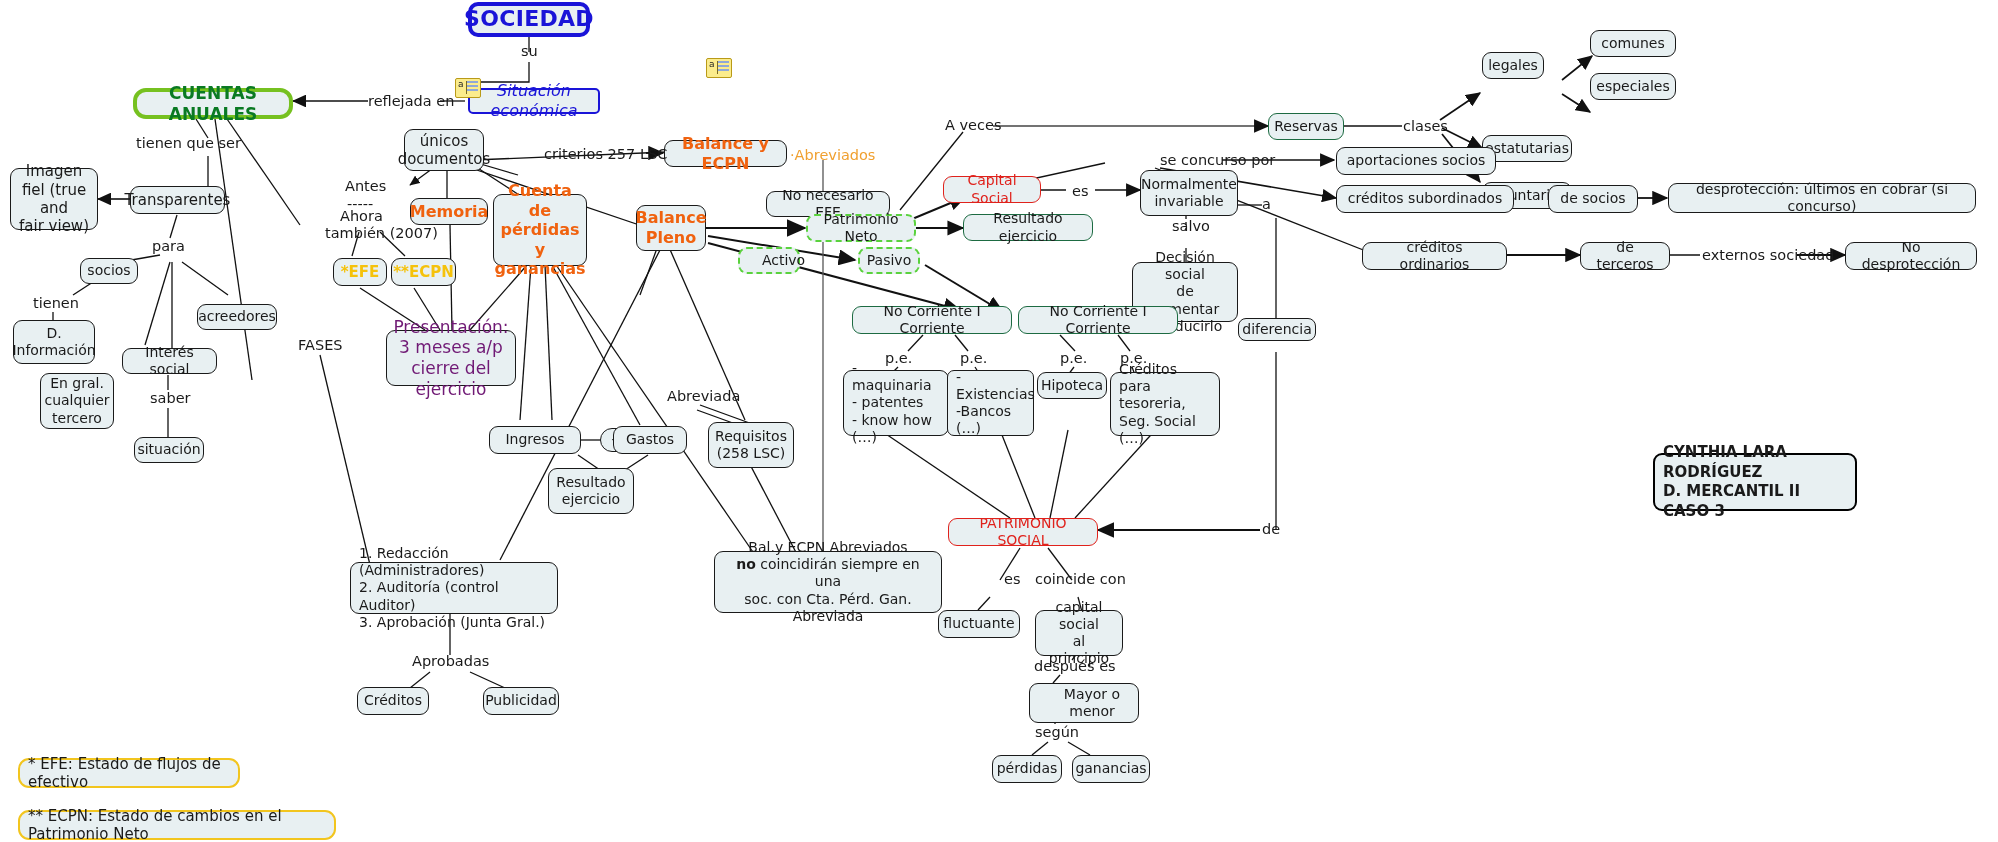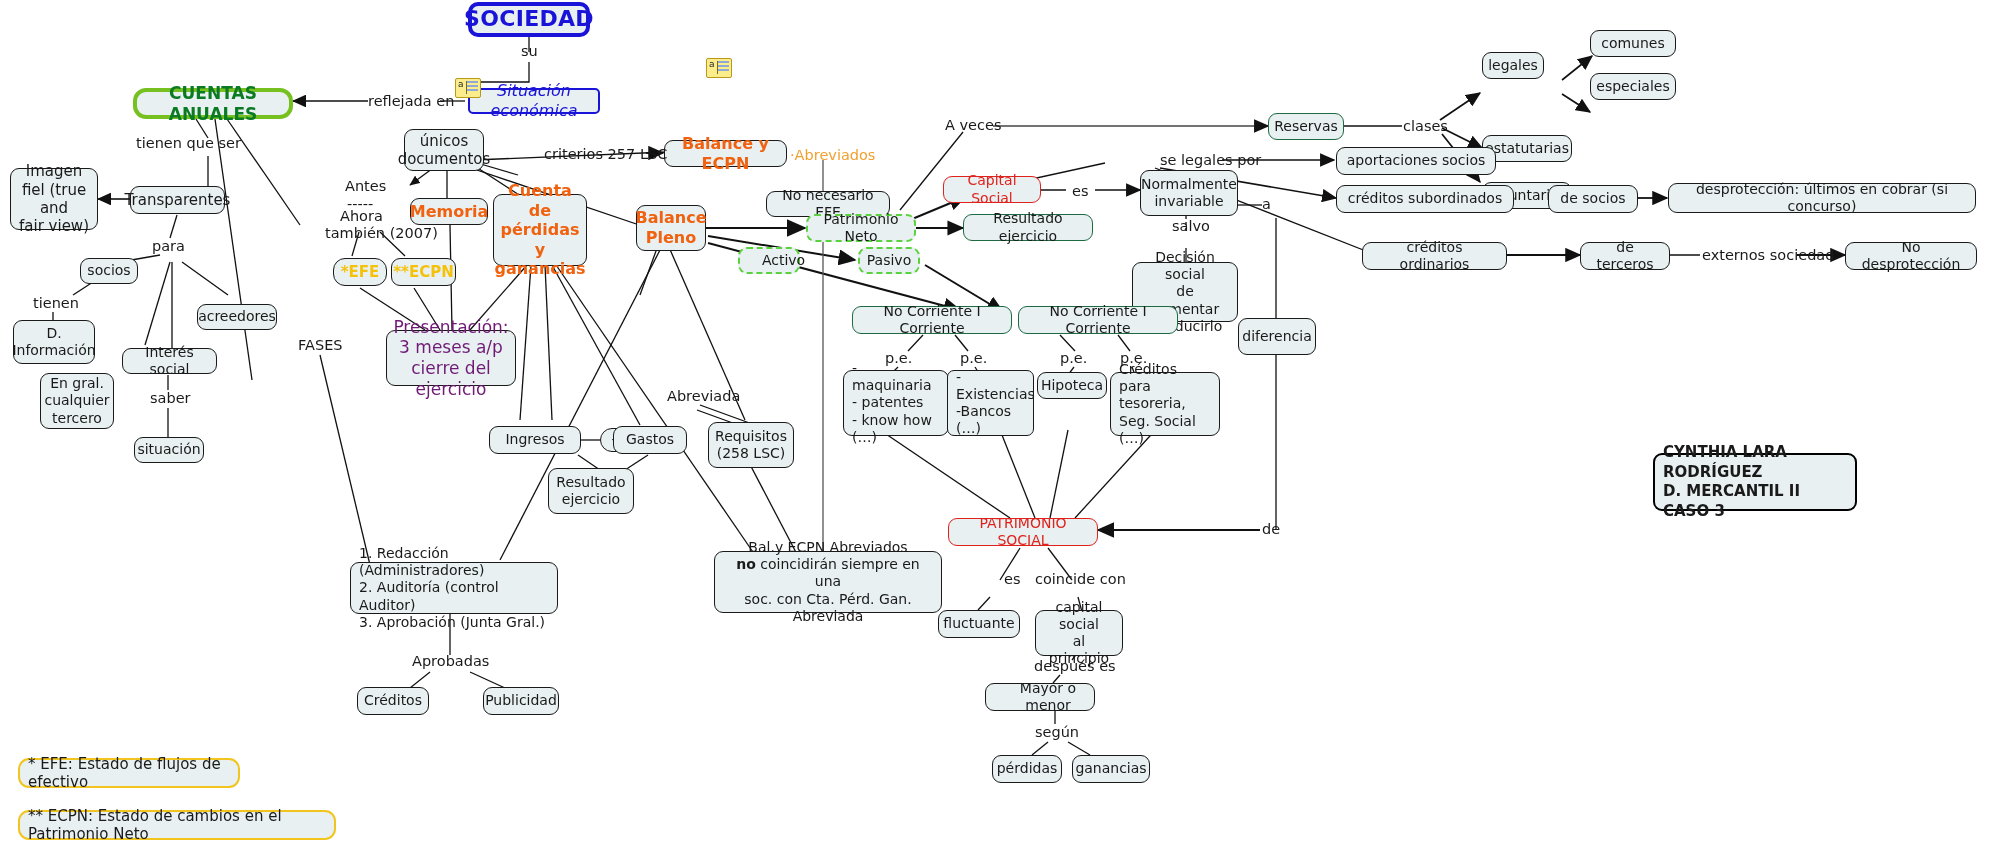--- a/index.html
+++ b/index.html
@@ -347,21 +347,21 @@
   <div class="lbl" style="left:298px; top:337px;">FASES</div>
 
   <div class="node" style="left:404px; top:129px; width:80px; height:42px;">únicos
 documentos</div>
 
   <div class="lbl" style="left:345px; top:178px;">Antes</div>
   <div class="lbl" style="left:347px; top:196px;">-----</div>
   <div class="lbl" style="left:340px; top:208px;">Ahora</div>
   <div class="lbl" style="left:325px; top:225px;">también (2007)</div>
 
-  <div class="node n-yellow" style="left:333px; top:258px; width:54px; height:28px;border-radius:12px;">*EFE</div>
+  <div class="node n-yellow" style="left:333px; top:258px; width:54px; height:28px;">*EFE</div>
   <div class="node n-yellow" style="left:391px; top:258px; width:65px; height:28px;">**ECPN</div>
 
   <div class="node n-orange" style="left:410px; top:198px; width:78px; height:27px;">Memoria</div>
 
   <div class="node n-orange" style="left:493px; top:194px; width:94px; height:72px;">Cuenta de
 pérdidas
 y ganancias</div>
 
   <div class="node n-red-text" style="left:386px; top:330px; width:130px; height:56px;">Presentación:
 3 meses a/p
@@ -389,23 +389,23 @@
   <div class="lbl" style="left:945px; top:117px;">A veces</div>
 
   <div class="node n-small" style="left:1140px; top:170px; width:98px; height:46px;">Normalmente
 invariable</div>
   <div class="lbl" style="left:1172px; top:218px;">salvo</div>
   <div class="node n-small" style="left:1132px; top:262px; width:106px; height:60px;">Decisión social
 de aumentar
 o reducirlo</div>
 
   <div class="lbl" style="left:1262px; top:196px;">a</div>
-  <div class="node n-small" style="left:1238px; top:318px; width:78px; height:37px;">diferencia</div>
-
-  <div class="lbl" style="left:1160px; top:152px;">se legales por</div>
+  <div class="node n-small" style="left:1238px; top:318px; width:78px; height:23px;border-radius:8px;">diferencia</div>
+
+  <div class="lbl" style="left:1160px; top:152px;">se concurso por</div>
 
   <div class="node n-green-border n-small" style="left:1268px; top:113px; width:76px; height:27px;">Reservas</div>
   <div class="lbl" style="left:1403px; top:118px;">clases</div>
 
   <div class="node n-small" style="left:1482px; top:52px; width:62px; height:27px;">legales</div>
   <div class="node n-small" style="left:1482px; top:135px; width:90px; height:27px;">estatutarias</div>
 
   <div class="node n-small" style="left:1482px; top:182px; width:90px; height:27px;">voluntarias</div>
 
   <div class="node n-small" style="left:1590px; top:30px; width:86px; height:27px;">comunes</div>
@@ -466,21 +466,21 @@
   <div class="node n-small" style="left:357px; top:687px; width:72px; height:28px;">Créditos</div>
   <div class="node n-small" style="left:483px; top:687px; width:76px; height:28px;">Publicidad</div>
 
   <div class="node n-red-border" style="left:948px; top:518px; width:150px; height:28px; color:#e0221c; font-size:14px;">PATRIMONIO SOCIAL</div>
   <div class="lbl" style="left:1004px; top:571px;">es</div>
   <div class="lbl" style="left:1035px; top:571px;">coincide con</div>
   <div class="node n-small" style="left:938px; top:610px; width:82px; height:28px;">fluctuante</div>
   <div class="node n-small" style="left:1035px; top:610px; width:88px; height:46px;">capital social
 al principio</div>
   <div class="lbl" style="left:1034px; top:658px;">después es</div>
-  <div class="node n-small" style="left:985px; top:683px; width:110px; height:28px;padding-left:24px;">Mayor o menor</div>
+  <div class="node n-small" style="left:1029px; top:683px; width:110px; height:40px;padding-left:24px;">Mayor o menor</div>
   <div class="lbl" style="left:1035px; top:724px;">según</div>
   <div class="node n-small" style="left:992px; top:755px; width:70px; height:28px;">pérdidas</div>
   <div class="node n-small" style="left:1072px; top:755px; width:78px; height:28px;">ganancias</div>
 
   <div class="lbl" style="left:1262px; top:521px;">de</div>
 
   <div class="note-icon" style="left:706px; top:58px;"></div>
 
   <div class="node n-legend n-left" style="left:18px; top:758px; width:222px; height:30px;">* EFE: Estado de flujos de efectivo</div>
   <div class="node n-legend n-left" style="left:18px; top:810px; width:318px; height:30px;">** ECPN: Estado de cambios en el Patrimonio Neto</div>

